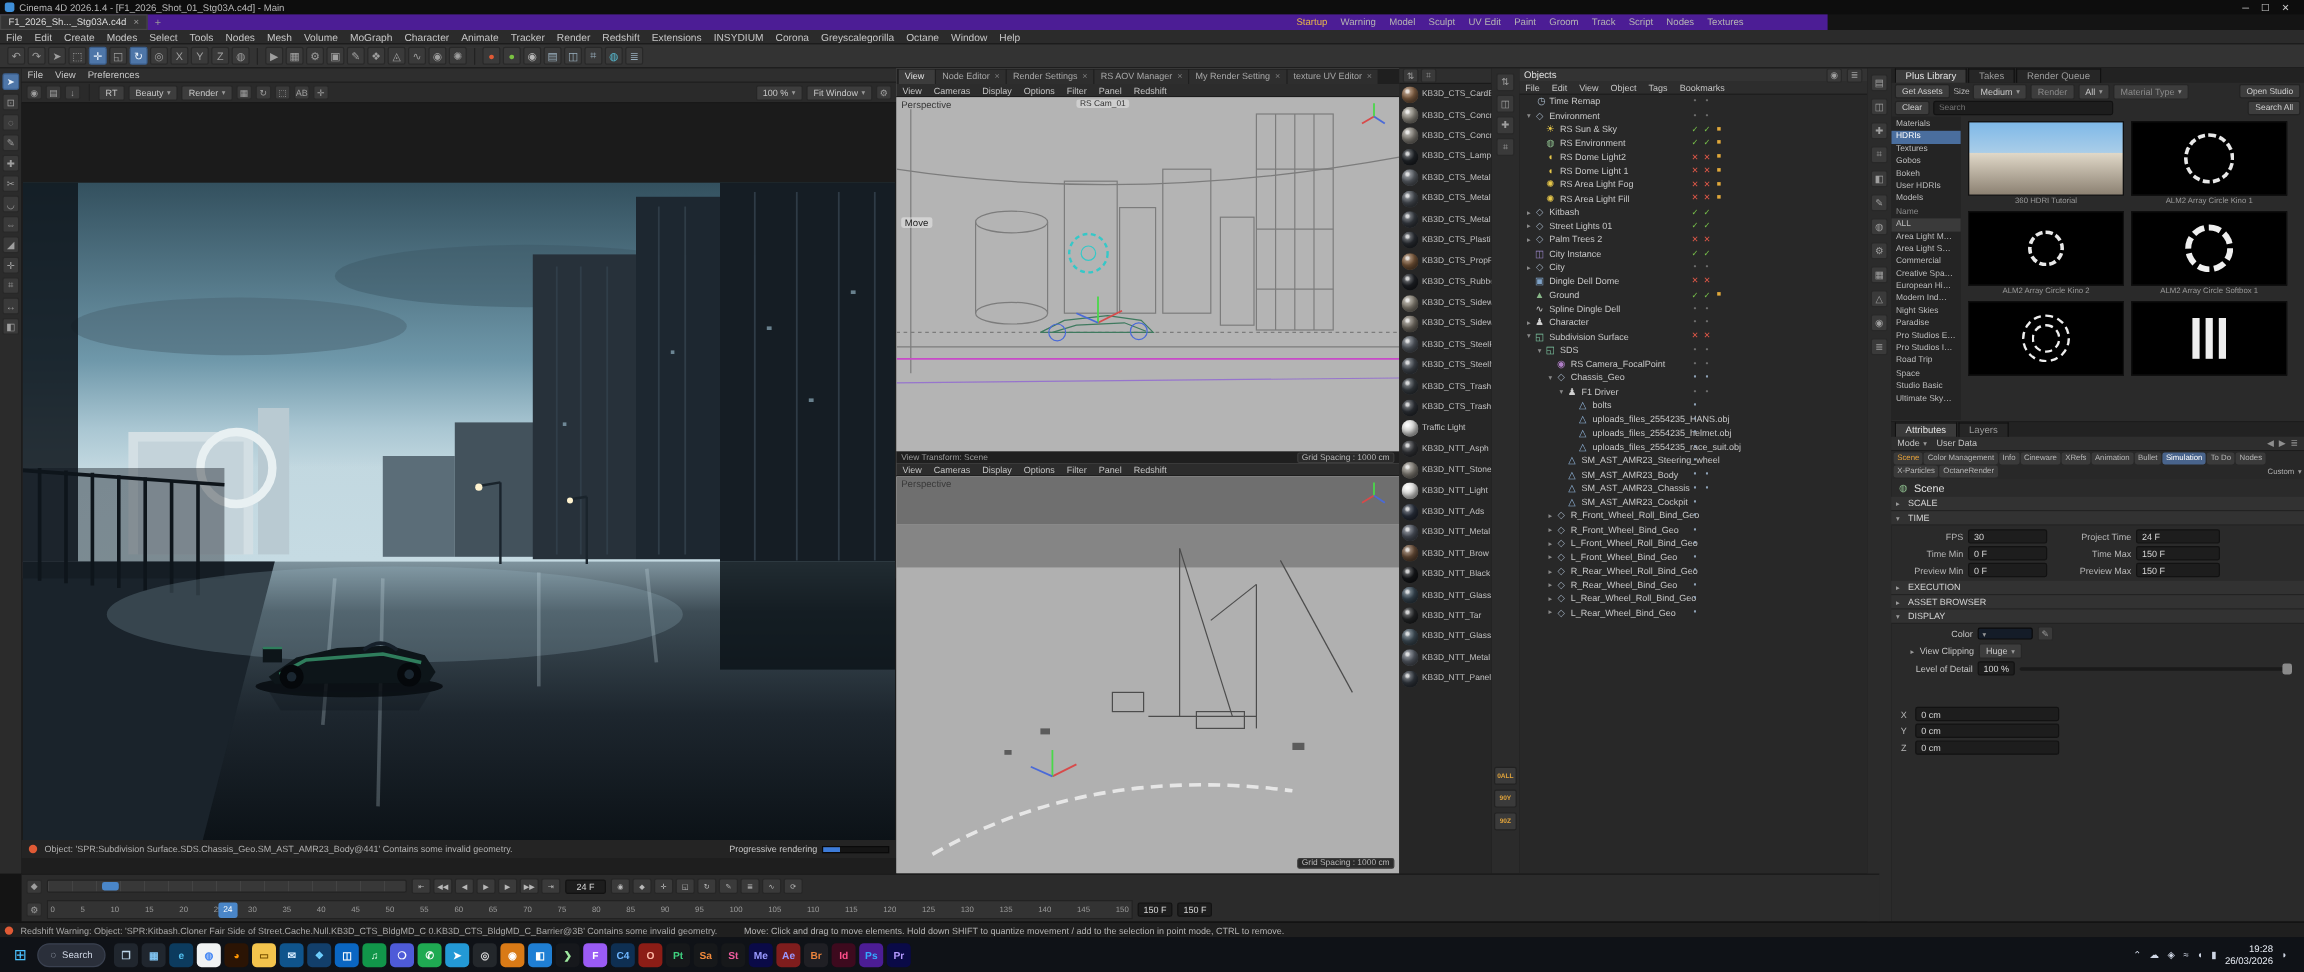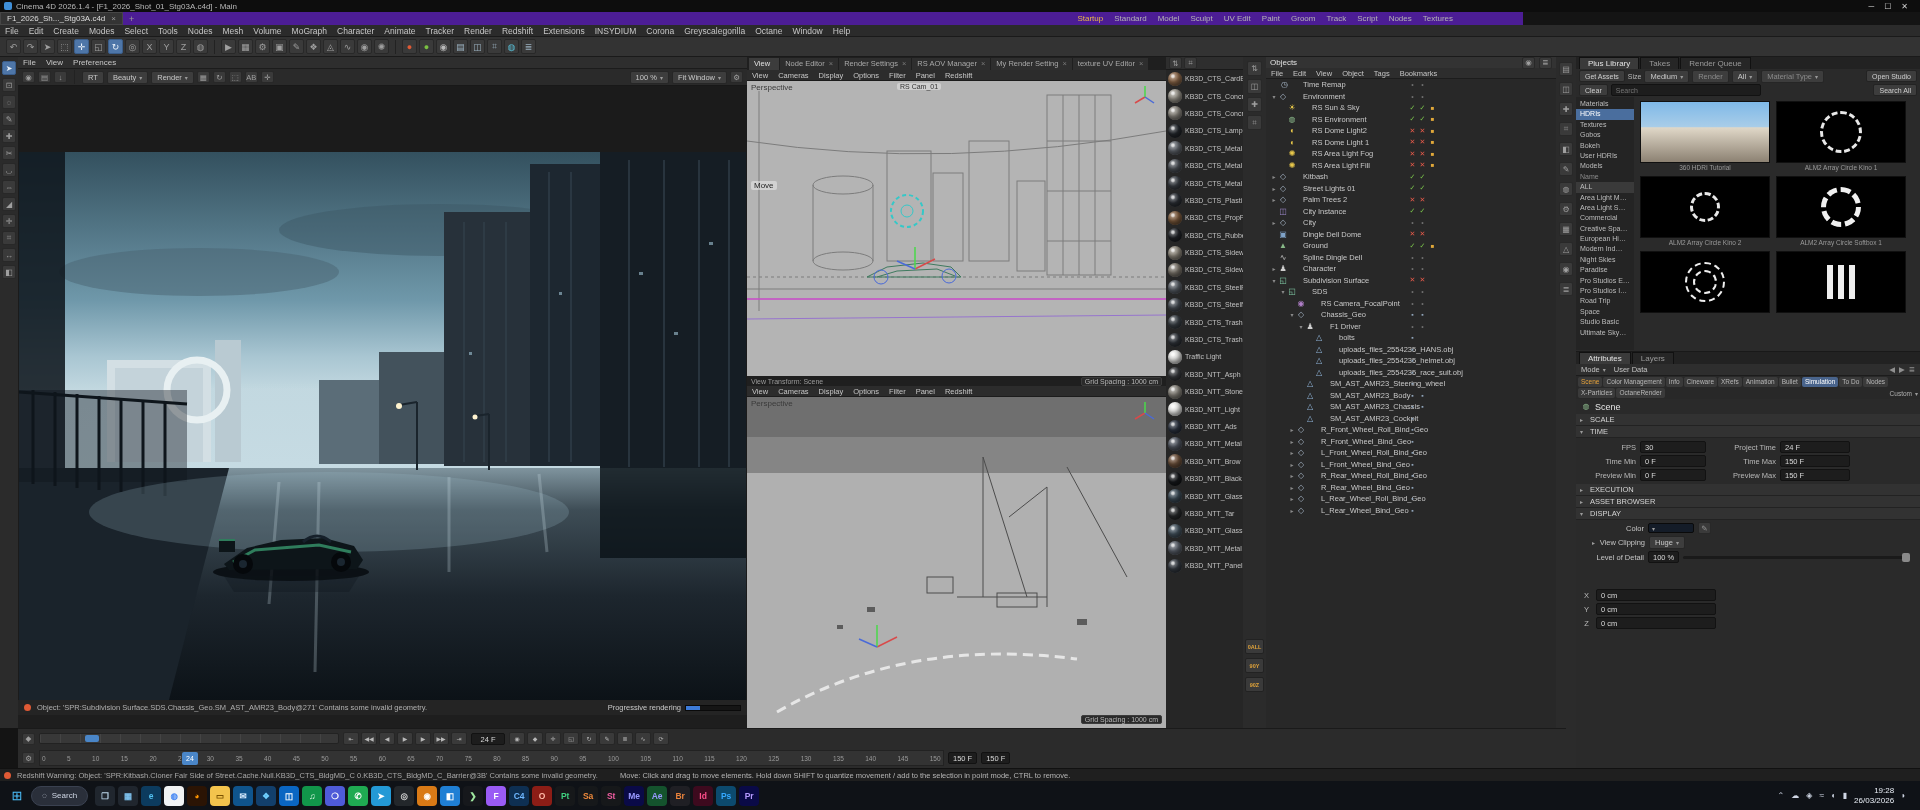--- a/index.html
+++ b/index.html
@@ -66,21 +66,21 @@
 
 #midstrip{left:1243px;top:57px;width:23px;height:671px;background:#2b2b2b;display:flex;flex-direction:column;align-items:center;padding-top:4px;gap:3px;position:absolute}
 #midstrip .ib{width:15px;height:15px;font-size:8px}
 .scripts{margin-top:auto;margin-bottom:36px;display:flex;flex-direction:column;gap:4px}
 .scr{width:19px;height:15px;background:#3a3a3a;border:1px solid #222;border-radius:2px;color:#e0a33a;font-size:5.5px;display:flex;align-items:center;justify-content:center;font-weight:bold}
 
 #objects{left:1266px;top:57px;width:290px;height:671px;background:#282828;overflow:hidden;position:absolute}
 .ohdr{height:11px;background:#333;display:flex;align-items:center;padding:0 4px;font-size:8px;color:#e0e0e0;gap:4px}
 .omenu{height:11px;background:#2d2d2d;display:flex;align-items:center;font-size:7.5px;border-bottom:1px solid #1c1c1c}
 .trow{height:11.5px;display:flex;align-items:center;position:relative;font-size:7.5px;color:#c8c8c8;white-space:nowrap;padding-left:calc(4px + var(--d)*9px)}
-.trow .lbl{margin-left:15px}
+.trow .lbl{margin-left:3px}
 .exp{width:8px;color:#8a8a8a;font-size:6px;text-align:center;flex:none}
 .exp.open::before{content:"▾"}
 .exp.closed::before{content:"▸"}
 .ico{width:10px;text-align:center;font-size:8px;flex:none}
 .ico.clock::before{content:"◷";color:#a8b8c8}
 .ico.env::before{content:"◍";color:#8fbf8f}
 .ico.sun::before{content:"☀";color:#e8c84a}
 .ico.light::before{content:"✺";color:#e8c84a}
 .ico.dome::before{content:"◖";color:#e8c84a}
 .ico.null::before{content:"◇";color:#9aa8b8}
@@ -188,21 +188,21 @@
   </div>
 
   <div id="tabrow">
     <div class="doctab">
       <span>F1_2026_Sh..._Stg03A.c4d</span>
       <span class="x">×</span>
     </div>
     <span class="plus">+</span>
     <div class="layouts">
       <span class="lay on">Startup</span>
-        <span class="lay">Standard</span>
+        <span class="lay">Warning</span>
         <span class="lay">Model</span>
         <span class="lay">Sculpt</span>
         <span class="lay">UV Edit</span>
         <span class="lay">Paint</span>
         <span class="lay">Groom</span>
         <span class="lay">Track</span>
         <span class="lay">Script</span>
         <span class="lay">Nodes</span>
         <span class="lay">Textures</span>
     </div>
@@ -398,21 +398,21 @@
         <circle cx="224" cy="412" r="10" fill="#05080b"></circle>
           <circle cx="322" cy="410" r="10" fill="#05080b"></circle>
         <circle cx="224" cy="412" r="4" fill="#1a2630"></circle>
           <circle cx="322" cy="410" r="4" fill="#1a2630"></circle>
         <path d="M205,424 L340,424 L330,440 L215,440 Z" fill="#0d1519" opacity=".3"></path>
         <rect x="581" y="316" width="146" height="90" fill="#0a1116" opacity=".8"></rect>
       </svg>
     </div>
     <div class="rv-status">
       <span class="warnico"></span>
-      <span>Object: 'SPR:Subdivision Surface.SDS.Chassis_Geo.SM_AST_AMR23_Body@271' Contains some invalid geometry.</span>
+      <span>Object: 'SPR:Subdivision Surface.SDS.Chassis_Geo.SM_AST_AMR23_Body@441' Contains some invalid geometry.</span>
       <span class="prog">
         <span>Progressive rendering</span>
         <span class="pbar">
             <i style="--p: 25;"></i>
           </span>
       </span>
     </div>
   </div>
 
   <div id="viewports">
@@ -1458,24 +1458,24 @@
       <span class="tb-ic" style="background: rgb(217, 122, 22); color: rgb(255, 255, 255);">◉</span>
       <span class="tb-ic" style="background: rgb(31, 127, 212); color: rgb(255, 255, 255);">◧</span>
       <span class="tb-ic" style="background: rgb(22, 24, 28); color: rgb(159, 232, 160);">❯</span>
       <span class="tb-ic" style="background: rgb(154, 91, 245); color: rgb(255, 255, 255);">F</span>
       <span class="tb-ic" style="background: rgb(14, 47, 82); color: rgb(111, 183, 255);">C4</span>
       <span class="tb-ic" style="background: rgb(140, 29, 22); color: rgb(255, 184, 166);">O</span>
       <span class="tb-ic" style="background: rgb(22, 24, 26); color: rgb(63, 208, 127);">Pt</span>
       <span class="tb-ic" style="background: rgb(22, 24, 26); color: rgb(240, 138, 60);">Sa</span>
       <span class="tb-ic" style="background: rgb(22, 24, 26); color: rgb(239, 93, 160);">St</span>
       <span class="tb-ic" style="background: rgb(10, 10, 71); color: rgb(153, 153, 255);">Me</span>
-      <span class="tb-ic" style="background: #14532d; color: rgb(153, 153, 255); text-align: center;">Ae</span>
+      <span class="tb-ic" style="background: #7f1d1d; color: rgb(153, 153, 255); text-align: center;">Ae</span>
       <span class="tb-ic" style="background: rgb(31, 31, 36); color: rgb(232, 130, 60);">Br</span>
       <span class="tb-ic" style="background: rgb(61, 10, 30); color: rgb(255, 79, 139);">Id</span>
-      <span class="tb-ic" style="background: #0c4a6e; color: rgb(52, 168, 255);">Ps</span>
+      <span class="tb-ic" style="background: #4c1d95; color: rgb(52, 168, 255);">Ps</span>
       <span class="tb-ic" style="background: rgb(10, 10, 71); color: rgb(181, 154, 255);">Pr</span>
     <div class="tray">
       <span>⌃</span>
         <span>☁</span>
         <span>◈</span>
         <span>≈</span>
         <span>◖</span>
         <span>▮</span>
       <div class="clock">
         <div>19:28</div>

